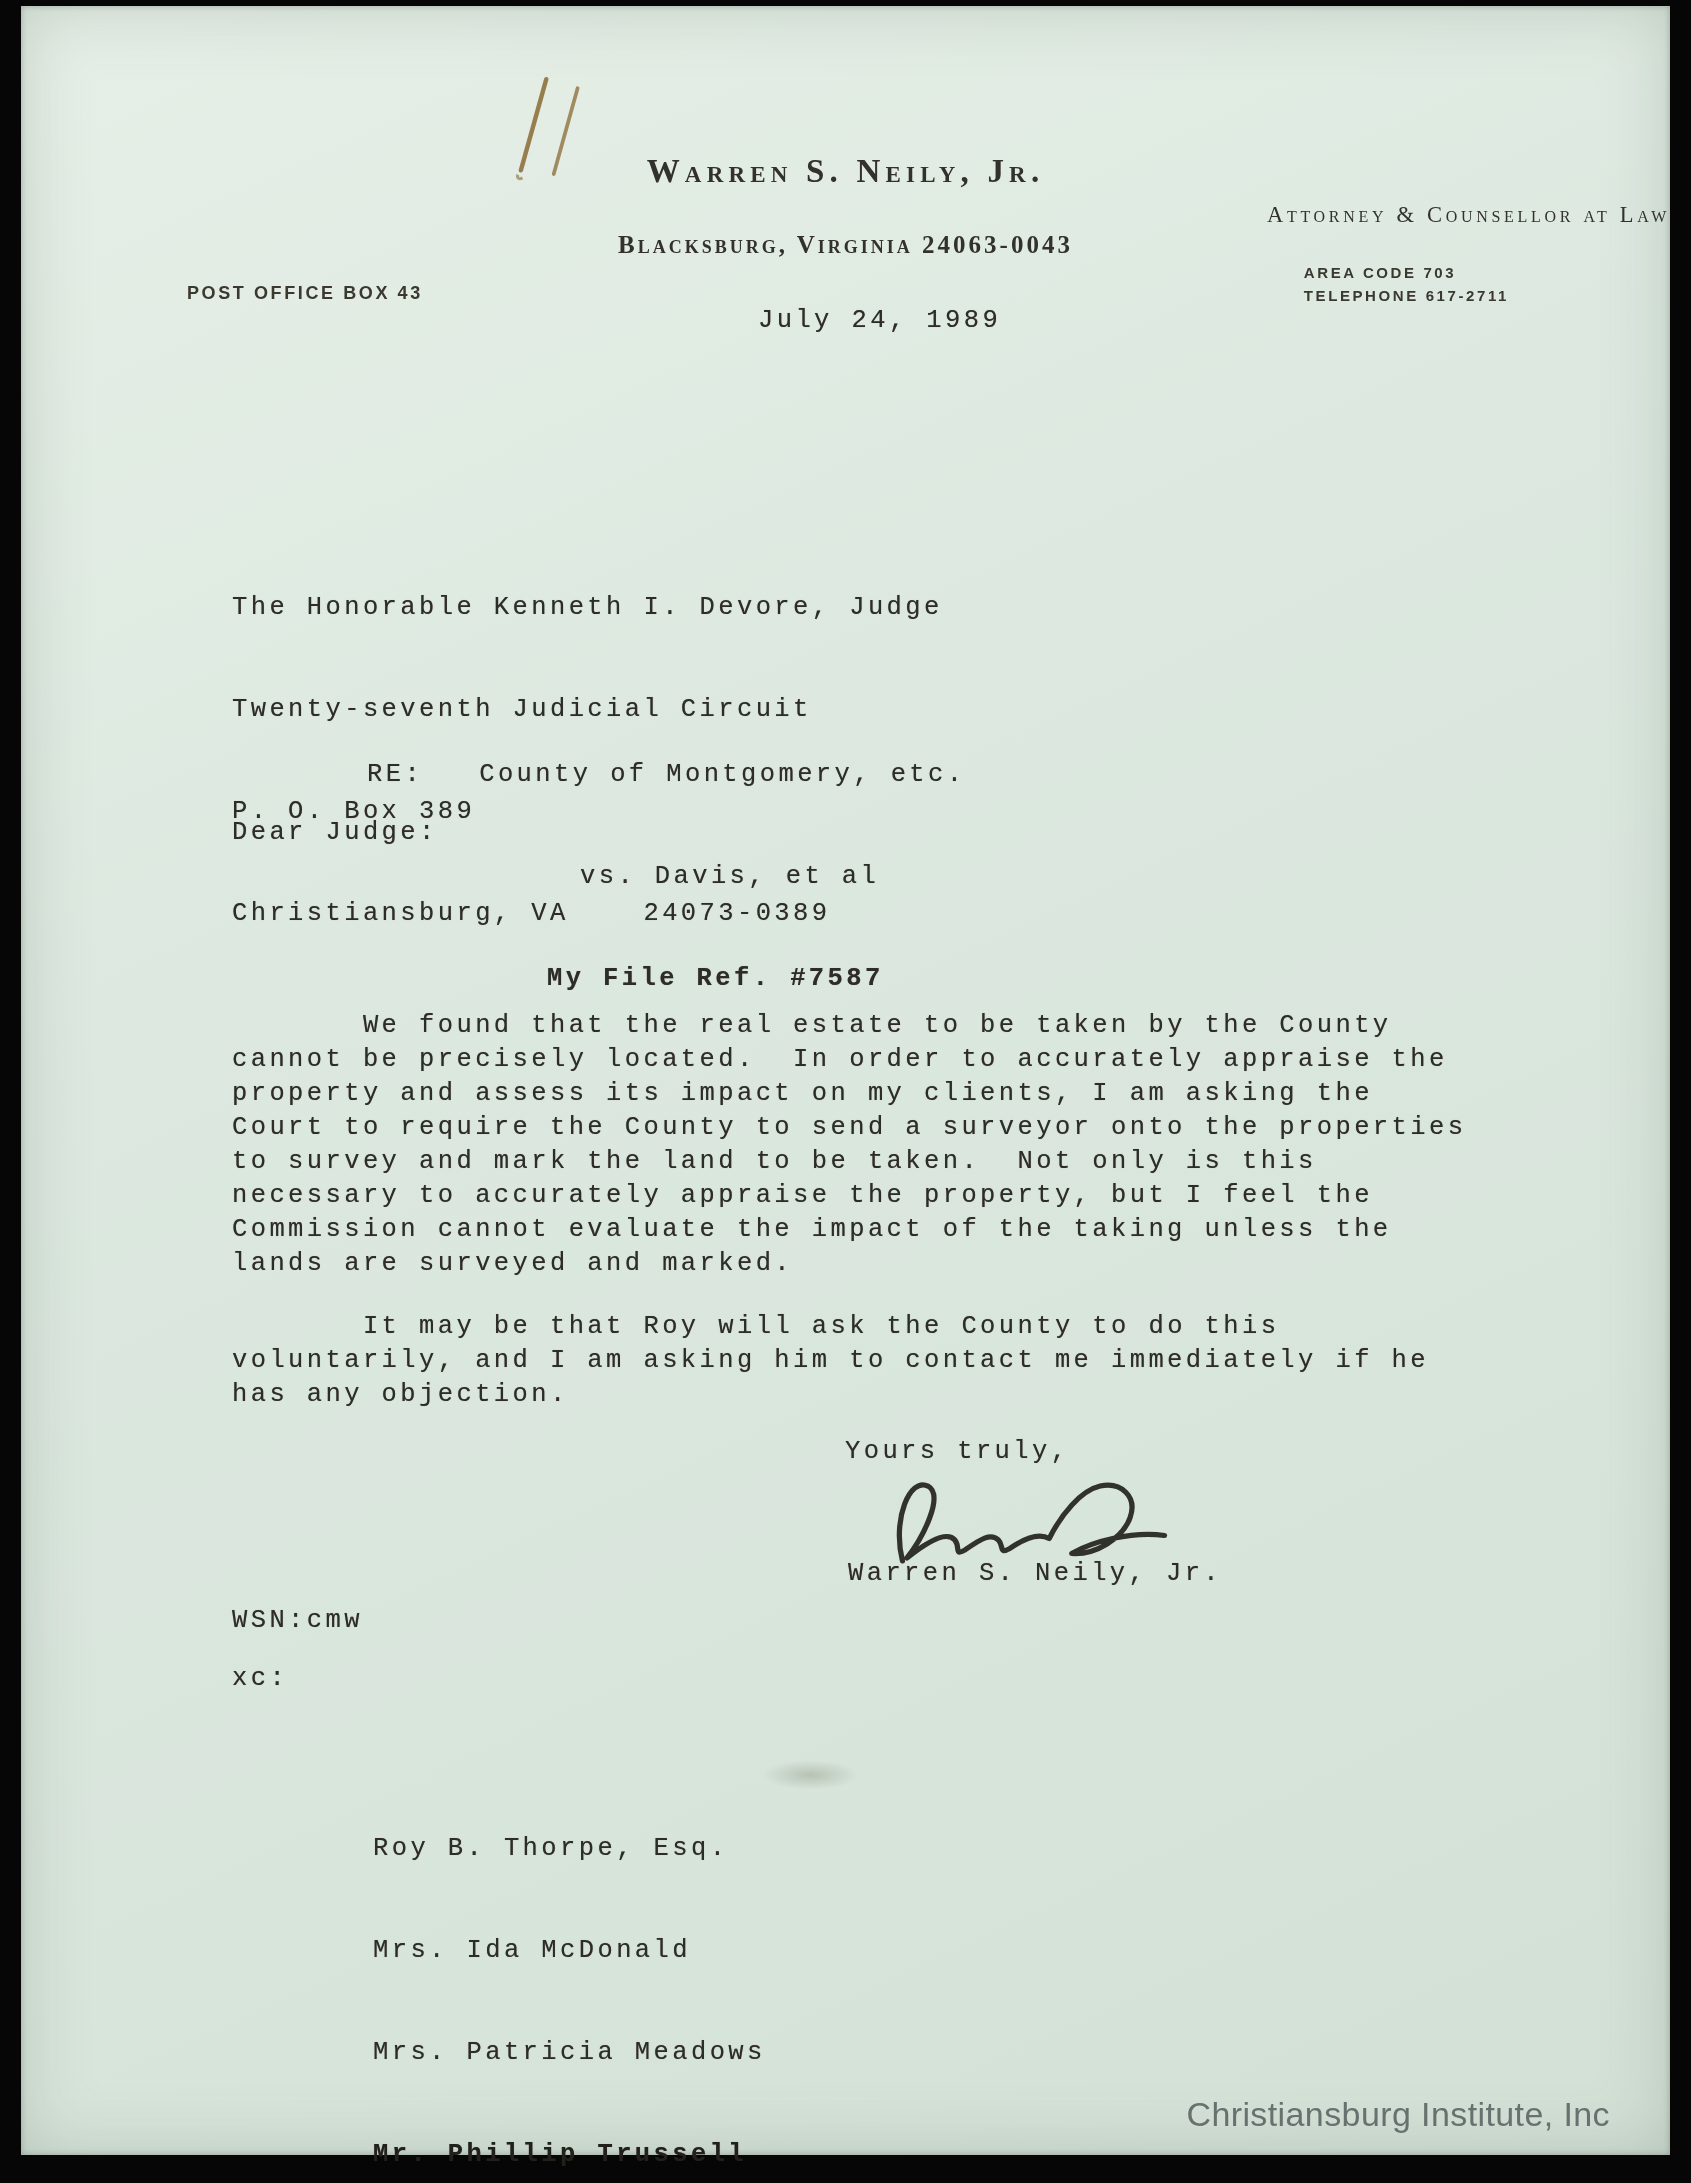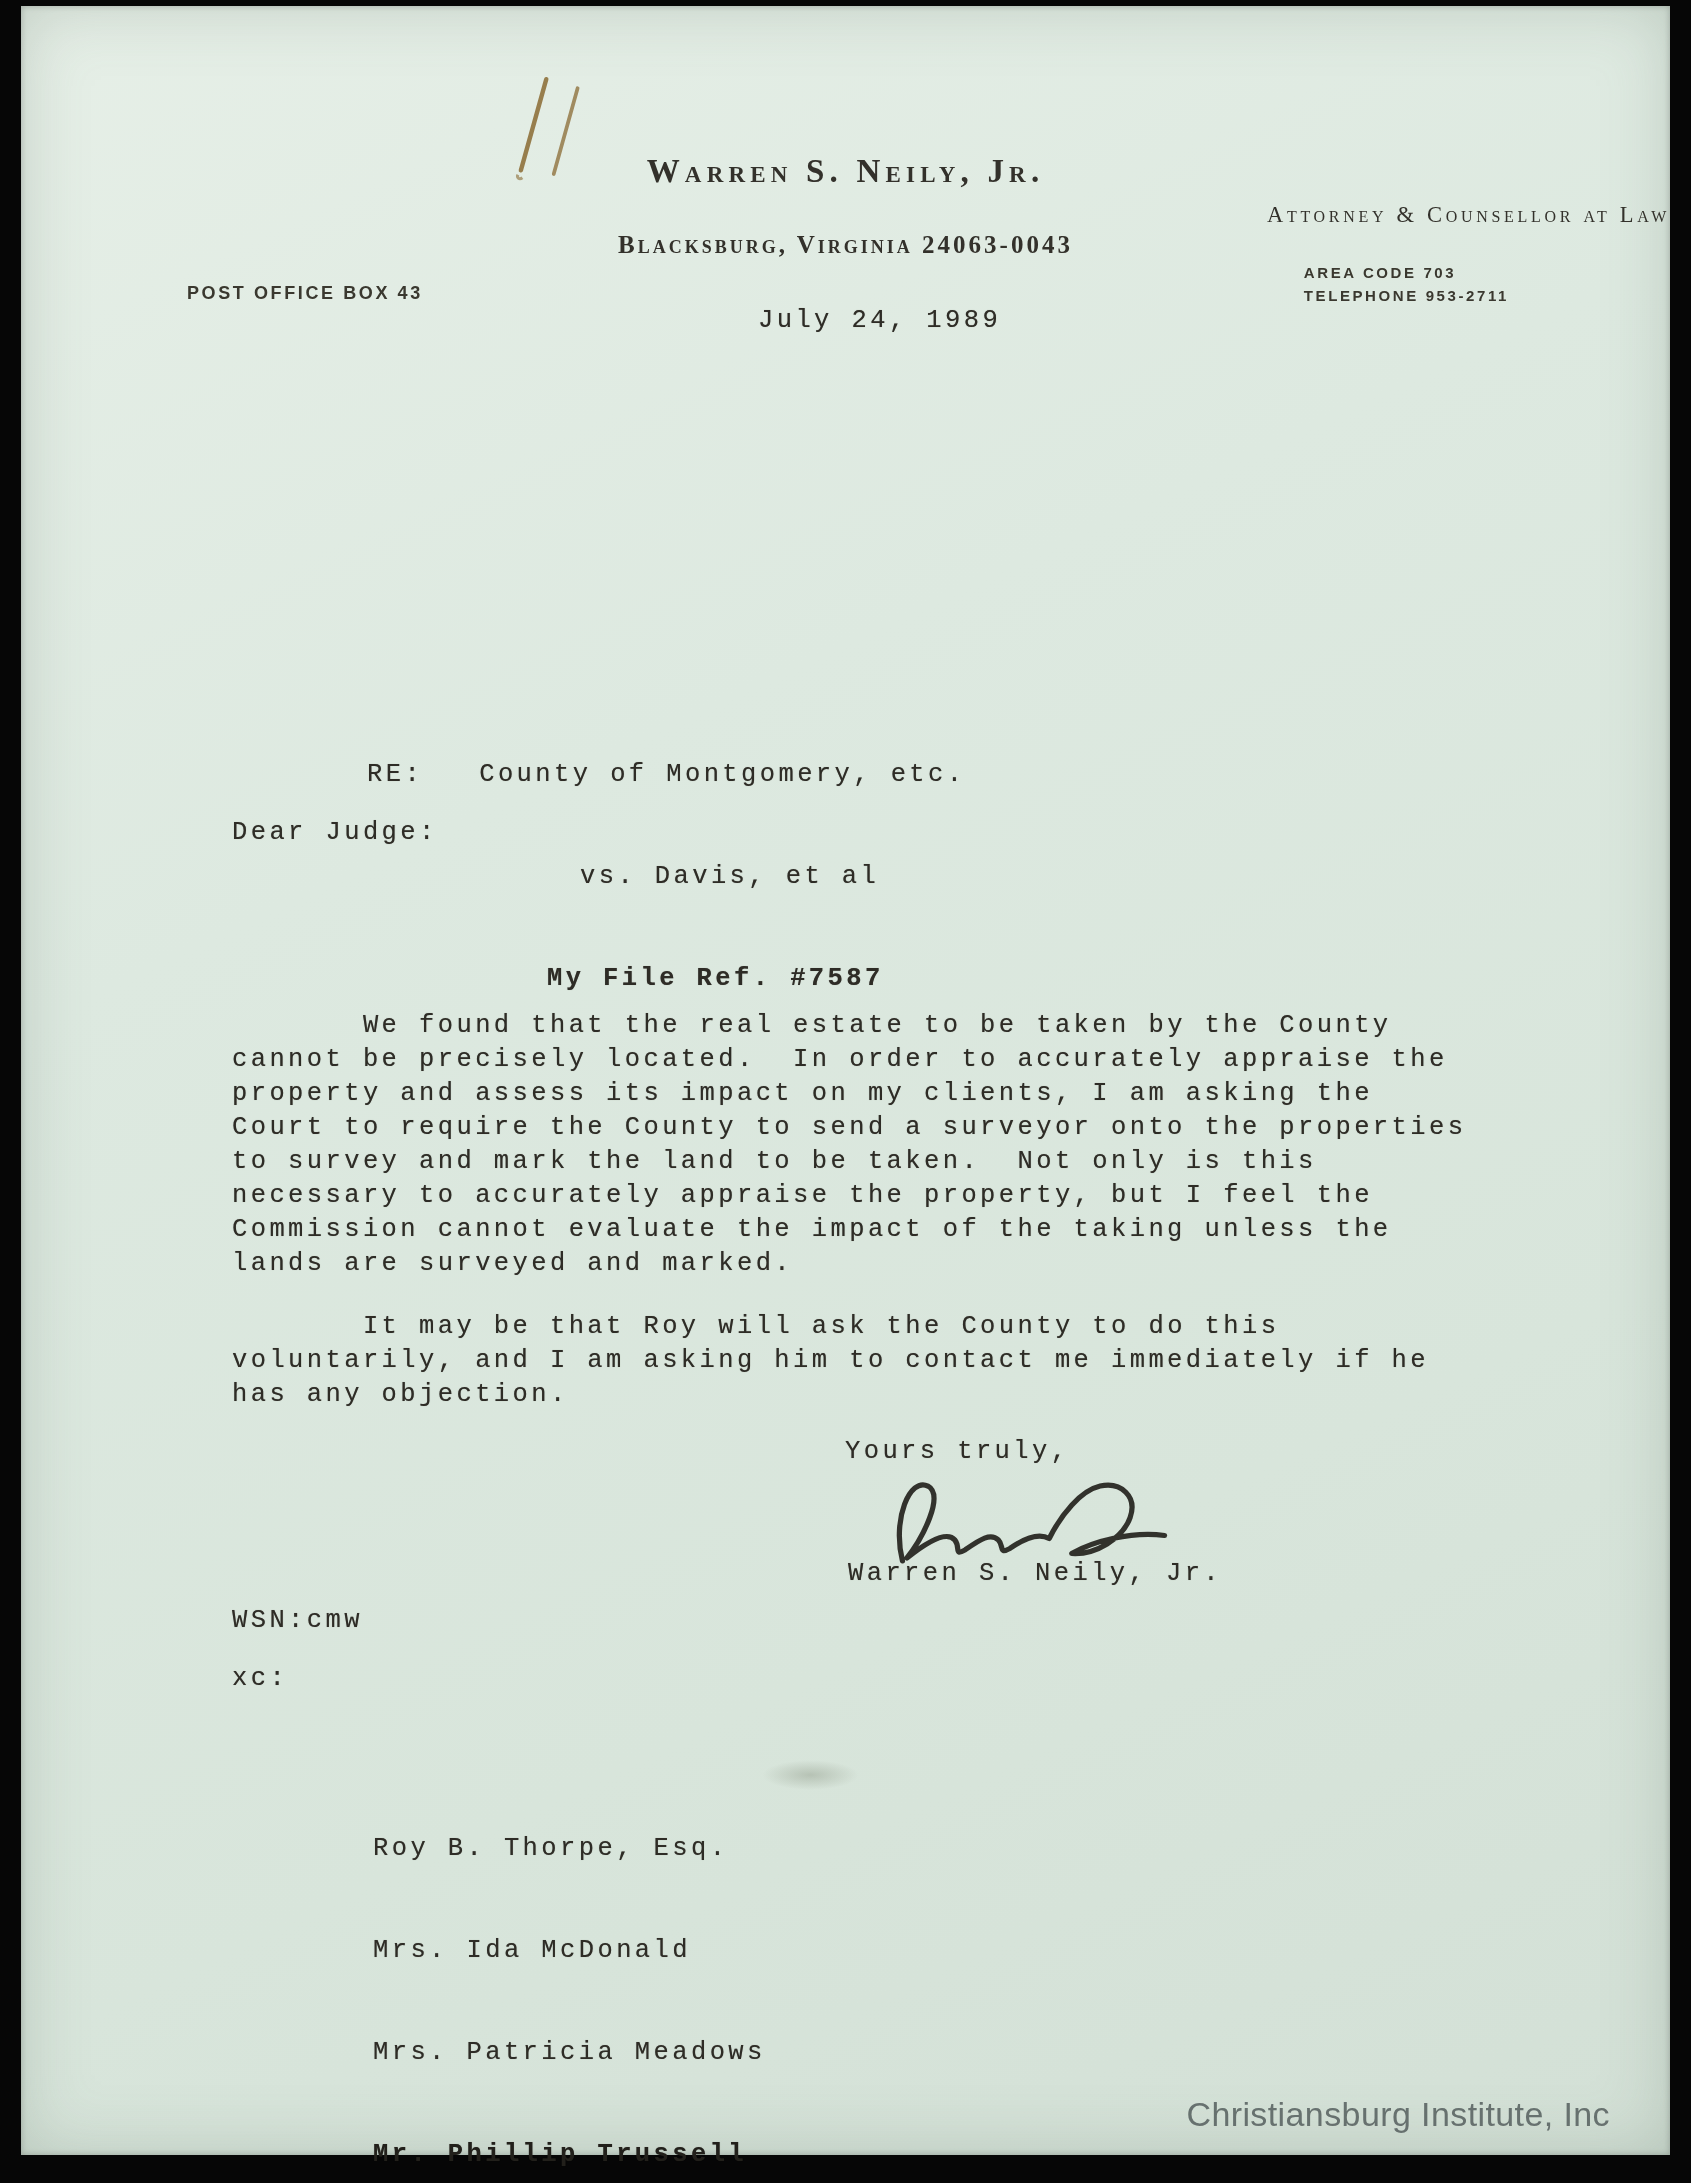--- a/index.html
+++ b/index.html
@@ -104,25 +104,31 @@
   </svg>
 
   <div class="lh-name serifcaps">Warren S. Neily, Jr.</div>
   <div class="lh-title serifcaps">Attorney &amp; Counsellor at Law</div>
   <div class="lh-city serifcaps">Blacksburg, Virginia 24063-0043</div>
 
   <div class="lh-pobox">POST OFFICE BOX 43</div>
 
   <div class="lh-right">
     <div>AREA CODE 703</div>
-    <div>TELEPHONE 953-2711</div>
+    <div>TELEPHONE 617-2711</div>
   </div>
 
   <div class="date mono">July 24, 1989</div>
 
+  <div class="recipient mono">
+    <div>The Honorable Kenneth I. Devore, Judge</div>
+    <div>Twenty-seventh Judicial Circuit</div>
+    <div>P. O. Box 389</div>
+    <div>Christiansburg, VA    24073-0389</div>
+  </div>
 
   <div class="re mono">
     <div>RE:   County of Montgomery, etc.</div>
     <div class="re2">vs. Davis, et al</div>
     <div class="re3">My File Ref. #7587</div>
   </div>
 
   <div class="salutation mono">Dear Judge:</div>
 
   <div class="para mono p2">       We found that the real estate to be taken by the County

